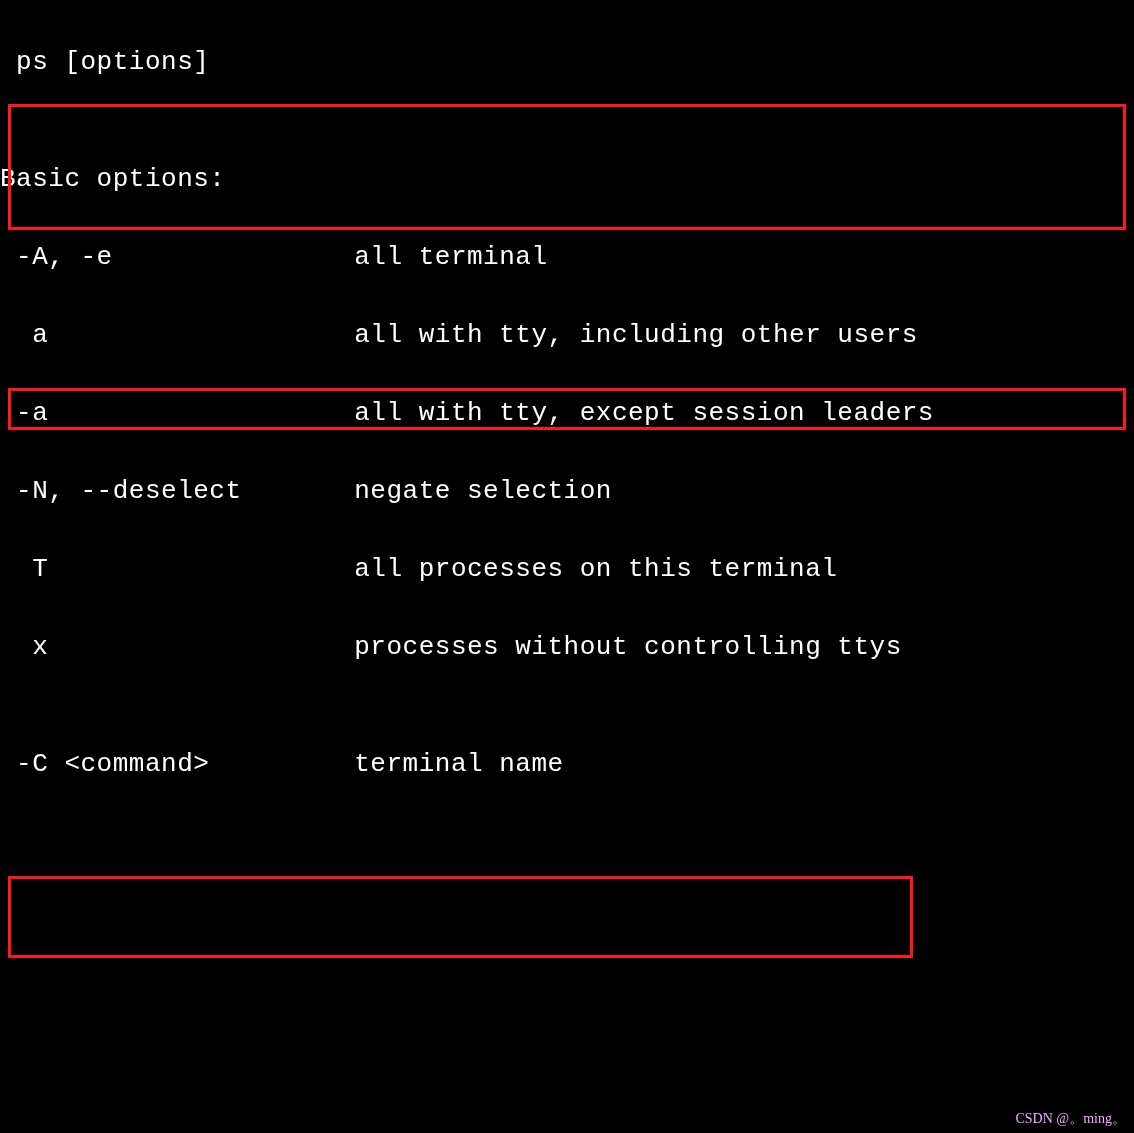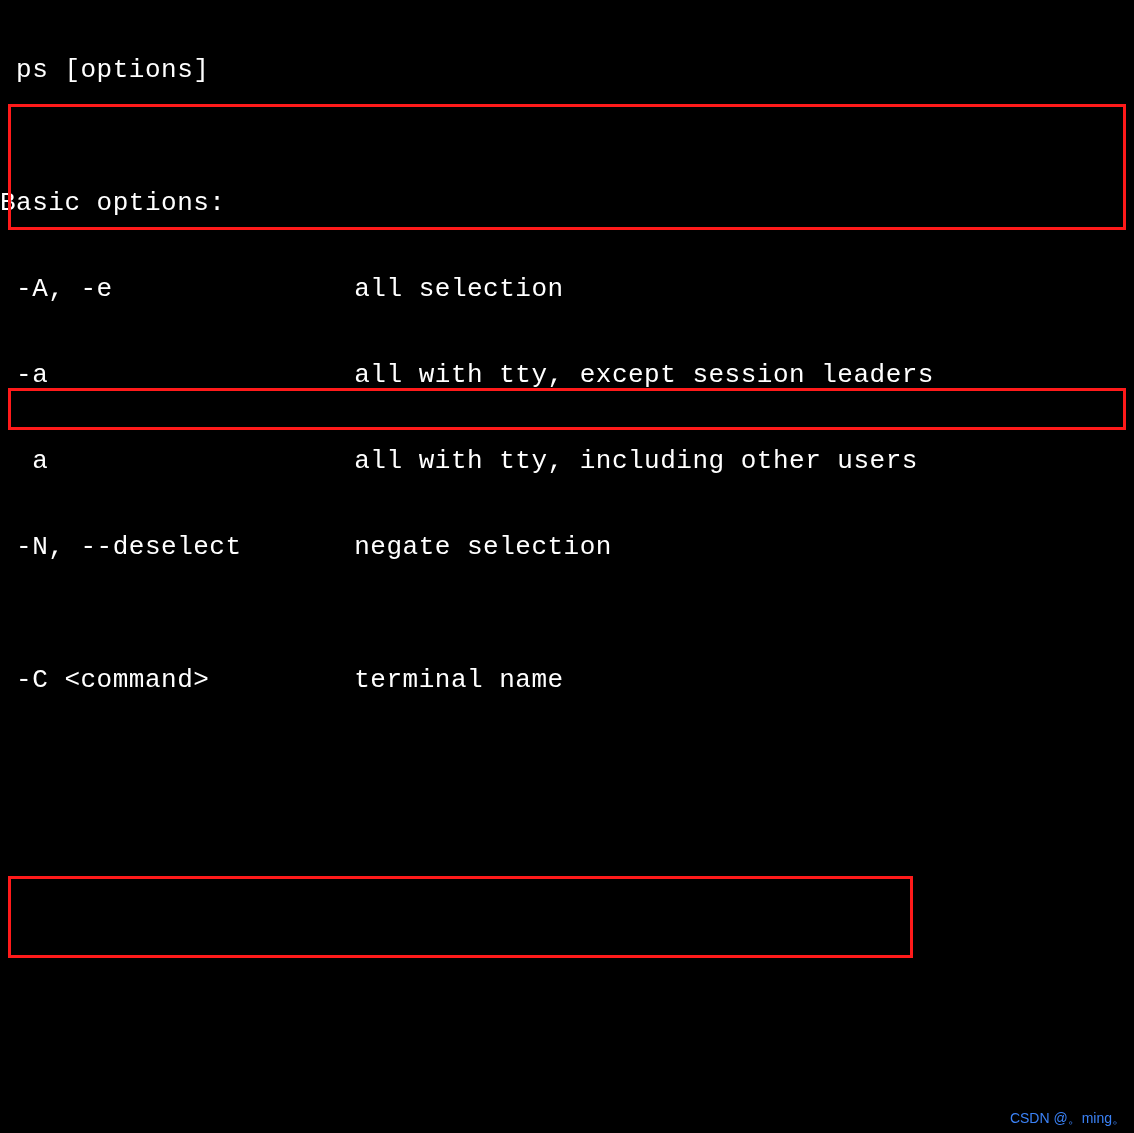--- a/index.html
+++ b/index.html
@@ -25,37 +25,39 @@
       pointer-events: none;
     }
     .box1 { left: 8px; top: 104px; width: 1118px; height: 126px; }
     .box2 { left: 8px; top: 388px; width: 1118px; height: 42px; }
     .box3 { left: 8px; top: 876px; width: 905px; height: 82px; }
     .watermark {
       position: absolute;
       right: 8px;
       bottom: 4px;
       font-size: 14px;
-      color: #3b82f6;
-      font-family: Liberation Sans, sans-serif;
+      color: #f0abfc;
+      font-family: Liberation Serif, serif;
       letter-spacing: 0;
     }
-    .line { display: block; margin-top: 8px; }
+    .line { display: block; }
   </style>
 </head>
 <body>
 
 <div class="terminal">
 <span class="line"> ps [options]</span>
 <span class="line"></span>
 <span class="line">Basic options:</span>
-<span class="line"><span> -A, -e               </span><span>all selection</span></span>
+<span class="line"><span> -A, -e               </span><span>all terminal</span></span>
+<span class="line"><span>  a                   </span><span>all with tty, including other users</span></span>
 <span class="line"><span> -a                   </span><span>all with tty, except session leaders</span></span>
-<span class="line"><span>  a                   </span><span>all with tty, including other users</span></span>
 <span class="line"><span> -N, --deselect       </span><span>negate selection</span></span>
+<span class="line"><span>  T                   </span><span>all processes on this terminal</span></span>
+<span class="line"><span>  x                   </span><span>processes without controlling ttys</span></span>
 <span class="line"></span>
 <span class="line"><span> -C &lt;command&gt;         </span><span>terminal name</span></span>
 
 
 
 
 
 
 
 

